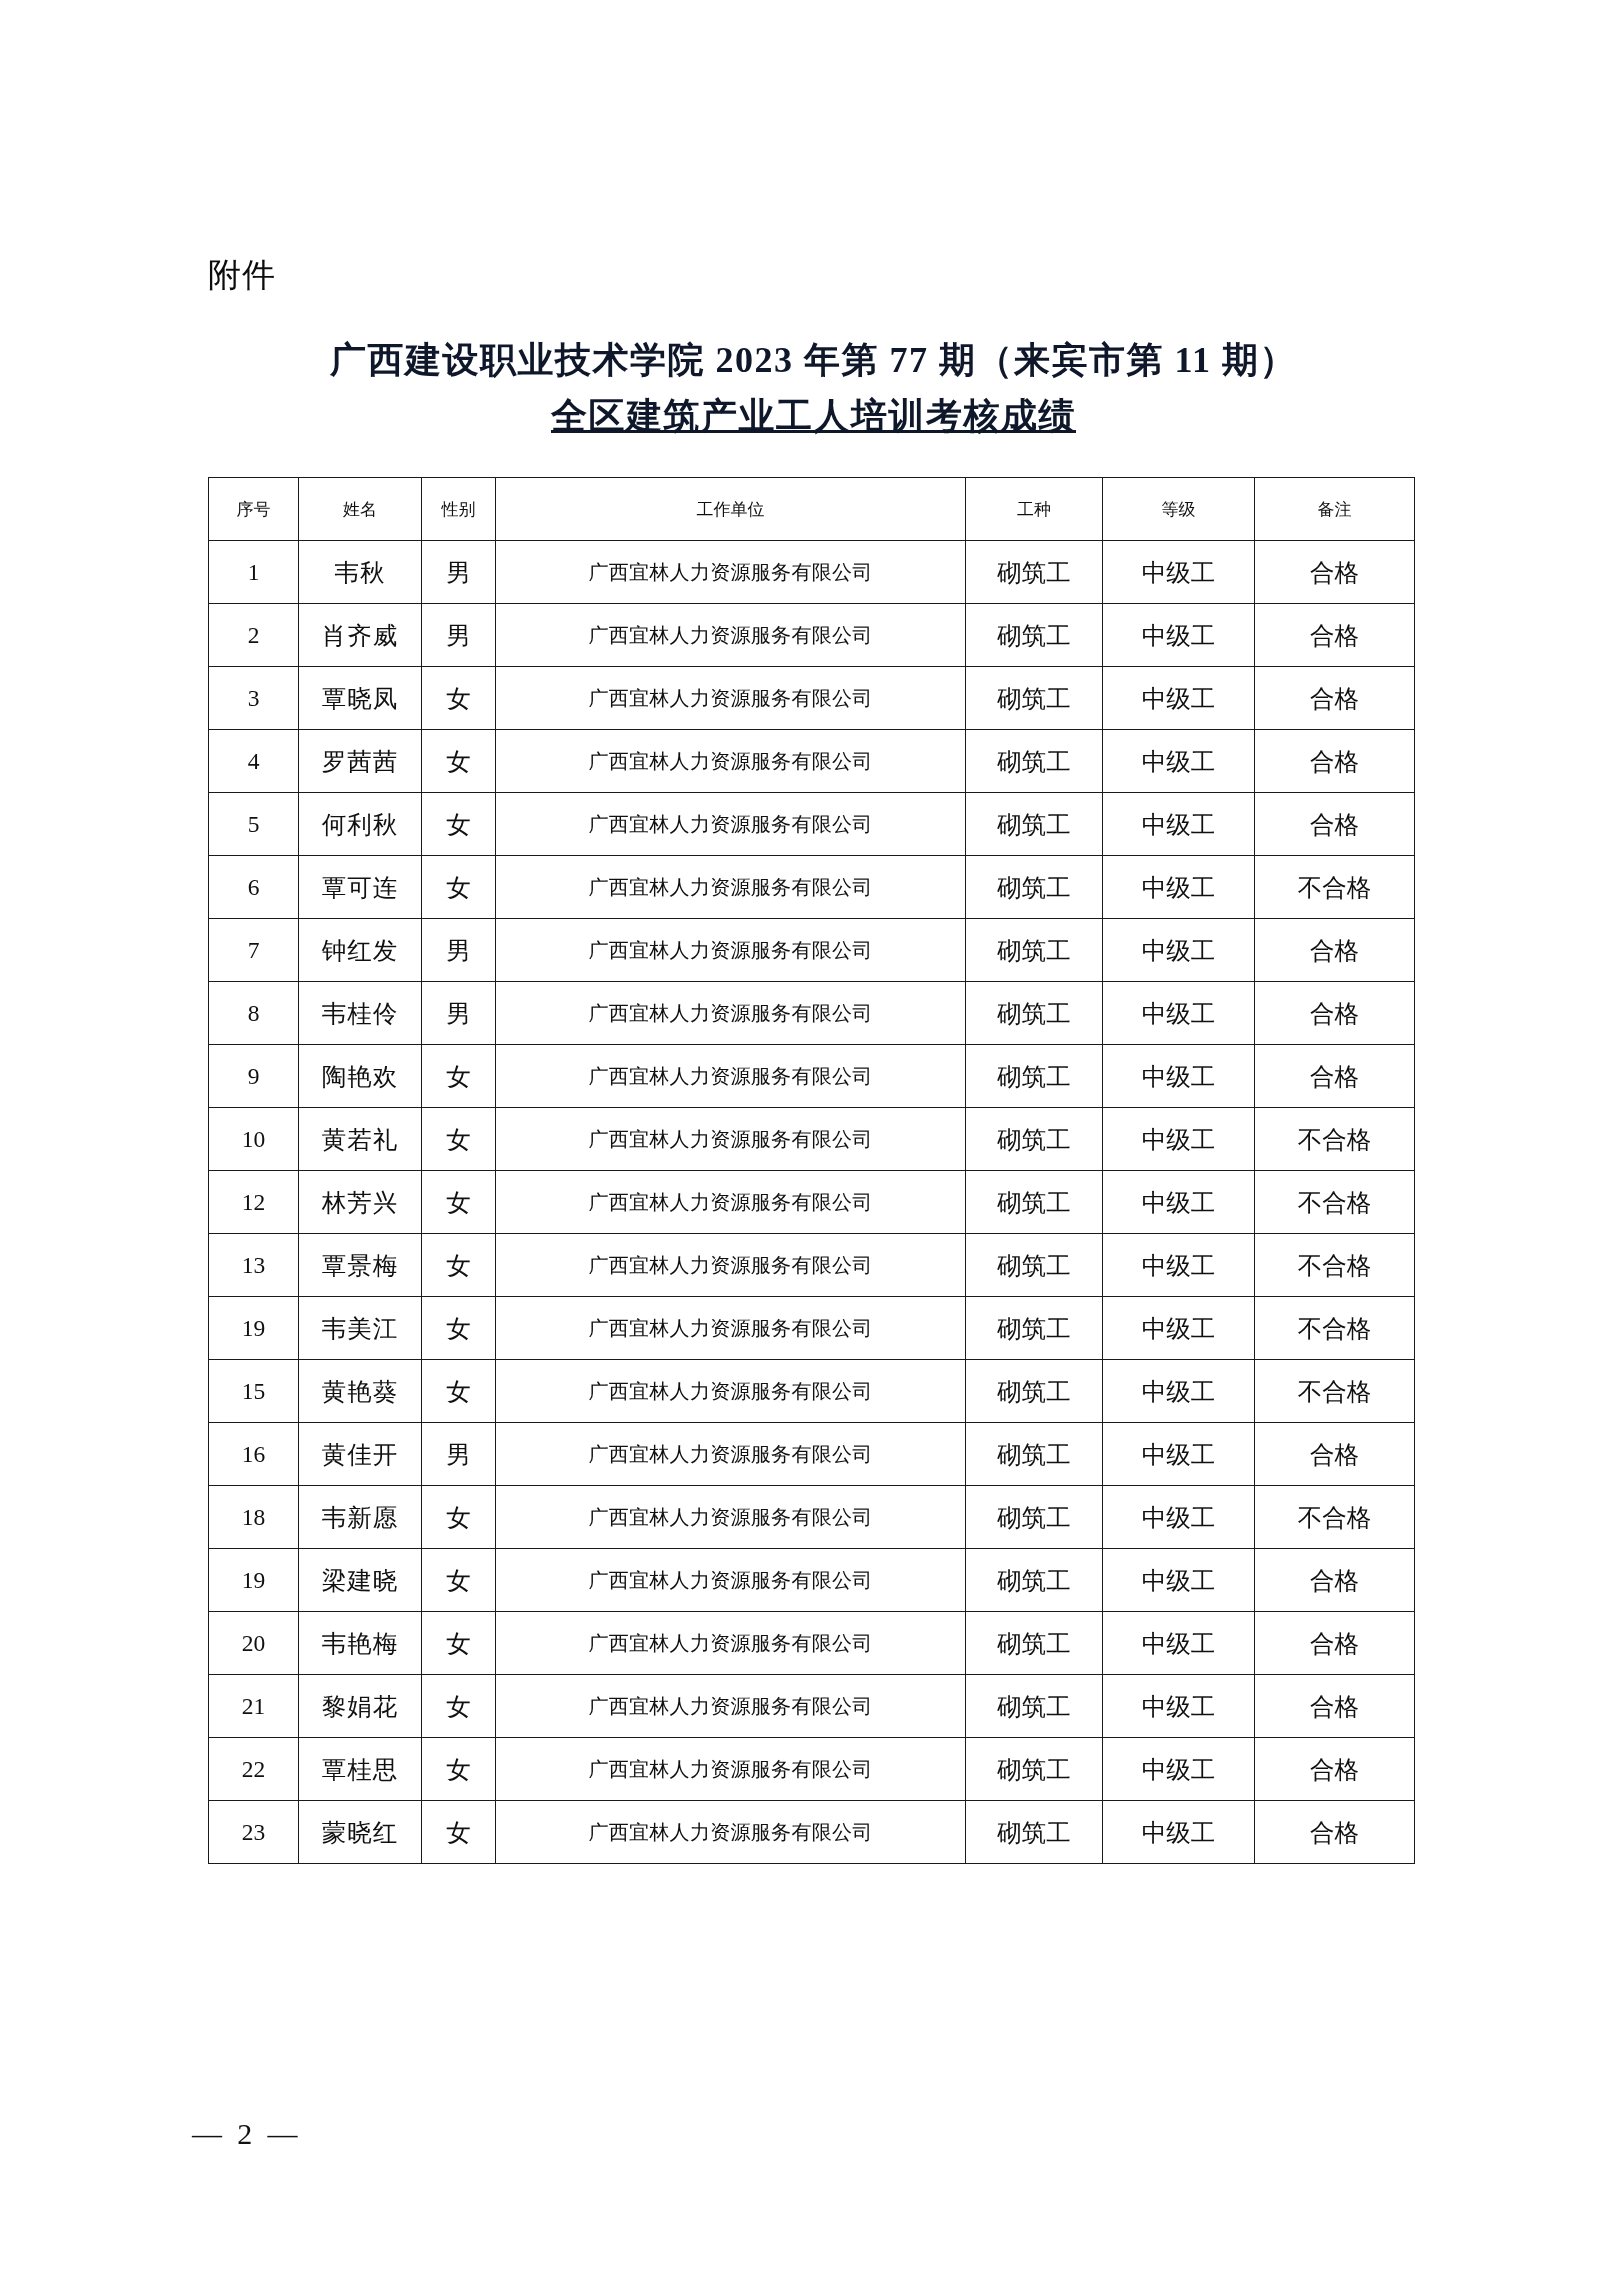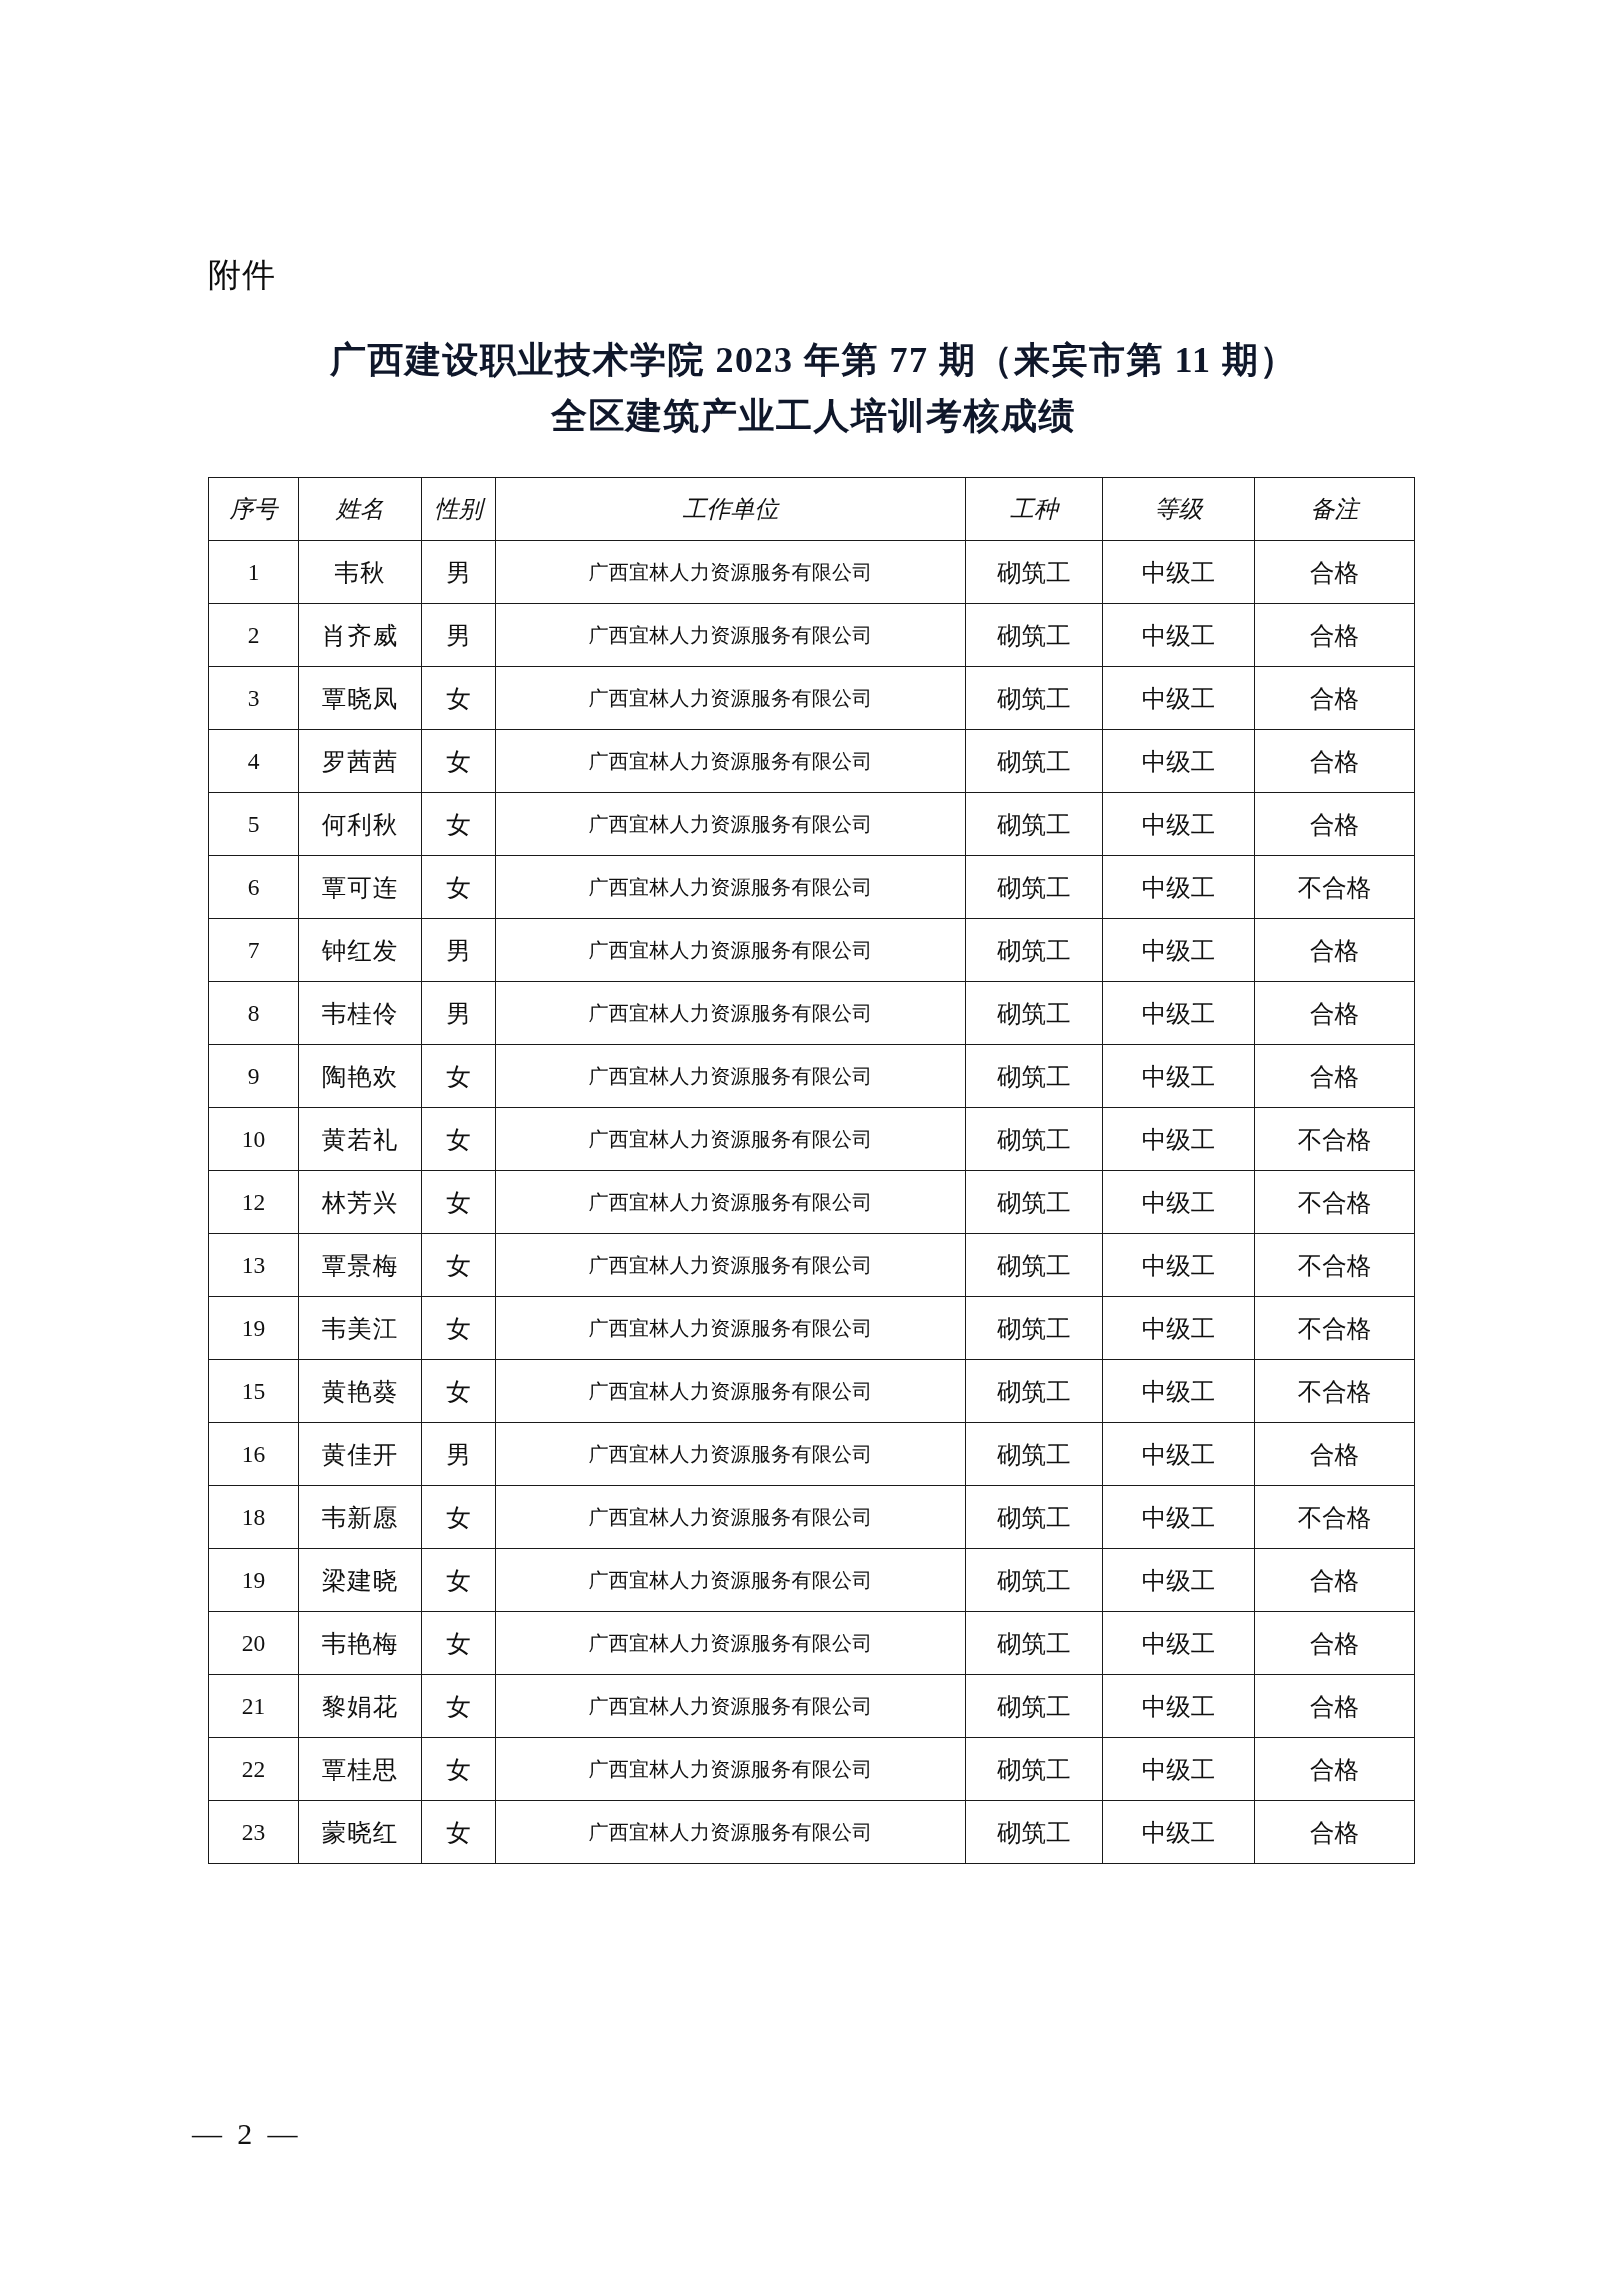--- a/index.html
+++ b/index.html
@@ -35,20 +35,21 @@
     width: 1235px;
     text-align: center;
     font-weight: bold;
     font-size: 36px;
     line-height: 1.55;
     letter-spacing: 1.5px;
     color: #0f172a;
   }
   .doc-title .line2 {
     display: block;
+    text-decoration: underline;
   }
   table.results {
     position: absolute;
     left: 208px;
     top: 477px;
     width: 1206px;
     border-collapse: collapse;
     table-layout: fixed;
     font-size: 24.5px;
   }
@@ -56,22 +57,21 @@
   table.results td {
     border: 1.6px solid #1a1a1a;
     text-align: center;
     vertical-align: middle;
     height: 62px;
     padding: 0 2px;
     font-weight: normal;
     color: #101010;
   }
   table.results th {
-    font-size: 24px;
-    font-style: italic;
+    font-size: 17px;
   }
   col.c-idx { width: 90px; }
   col.c-name { width: 123px; }
   col.c-sex { width: 74px; }
   col.c-unit { width: 470px; }
   col.c-type { width: 137px; }
   col.c-level { width: 152px; }
   col.c-remark { width: 160px; }
 
   td.idx { font-size: 23.5px; }

